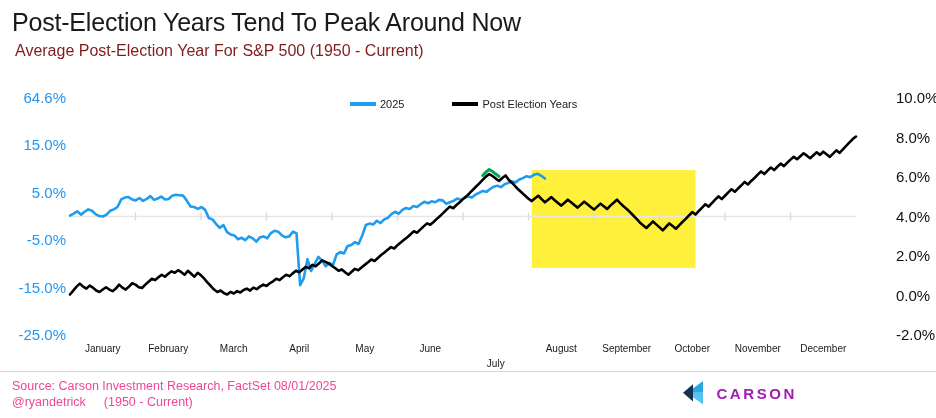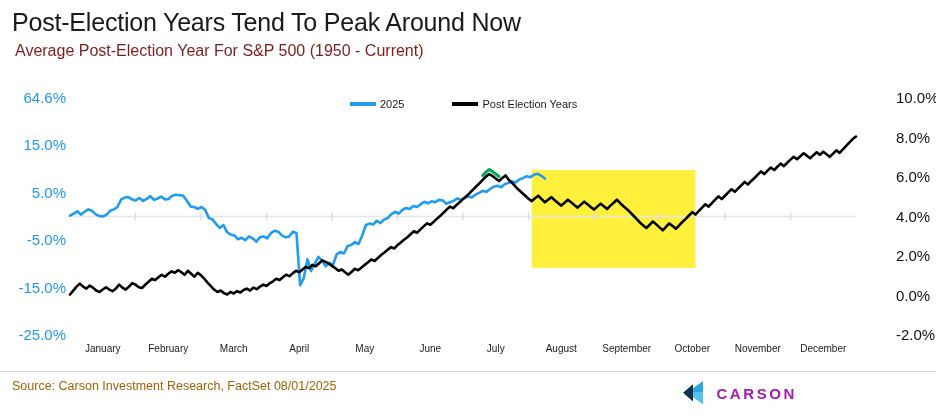--- a/index.html
+++ b/index.html
@@ -70,21 +70,21 @@
   #footer-sep {
     position: absolute;
     left: 0; top: 371px;
     width: 936px; height: 1px;
     background: #d8d8d8;
   }
   #source {
     position: absolute;
     left: 12px; top: 378px;
     font-size: 12.5px;
-    color: #a16207;
+    color: #ec4899;
     line-height: 16px;
   }
   #handle-line { display: flex; gap: 18px; }
   #logo {
     position: absolute;
     right: 14px; top: 380px;
     display: flex;
     align-items: center;
     gap: 9px;
   }
@@ -152,32 +152,36 @@
       </svg>
   </div>
 
   <div id="xaxis">
       <div class="month-label" style="left: 57.75px; top: 4px; width: 90px;">January</div>
       <div class="month-label" style="left: 123.25px; top: 4px; width: 90px;">February</div>
       <div class="month-label" style="left: 188.75px; top: 4px; width: 90px;">March</div>
       <div class="month-label" style="left: 254.25px; top: 4px; width: 90px;">April</div>
       <div class="month-label" style="left: 319.75px; top: 4px; width: 90px;">May</div>
       <div class="month-label" style="left: 385.25px; top: 4px; width: 90px;">June</div>
-      <div class="month-label" style="left: 450.75px; top: 4px; width: 90px;">July</div>
+      <div class="month-label" style="left: 450.75px; top: 19px; width: 90px;">July</div>
       <div class="month-label" style="left: 516.25px; top: 4px; width: 90px;">August</div>
       <div class="month-label" style="left: 581.75px; top: 4px; width: 90px;">September</div>
       <div class="month-label" style="left: 647.25px; top: 4px; width: 90px;">October</div>
       <div class="month-label" style="left: 712.75px; top: 4px; width: 90px;">November</div>
       <div class="month-label" style="left: 778.25px; top: 4px; width: 90px;">December</div>
     </div>
 
   <div id="footer-sep"></div>
 
   <div id="source">
     <div>Source: Carson Investment Research, FactSet 08/01/2025</div>
+    <div id="handle-line">
+      <span>@ryandetrick</span>
+      <span>(1950 - Current)</span>
+    </div>
   </div>
 
   <div id="logo">
     <svg width="30" height="26" viewBox="0 0 30 26">
       <polygon points="26,1 10,12.8 26,12.8" fill="#29a8e0"></polygon>
       <polygon points="26,24.6 10,12.8 26,12.8" fill="#55c3ef"></polygon>
       <polygon points="16,4.2 6,12.8 16,21.4" fill="#16314f"></polygon>
     </svg>
     <span id="logo-text">CARSON</span>
   </div>

